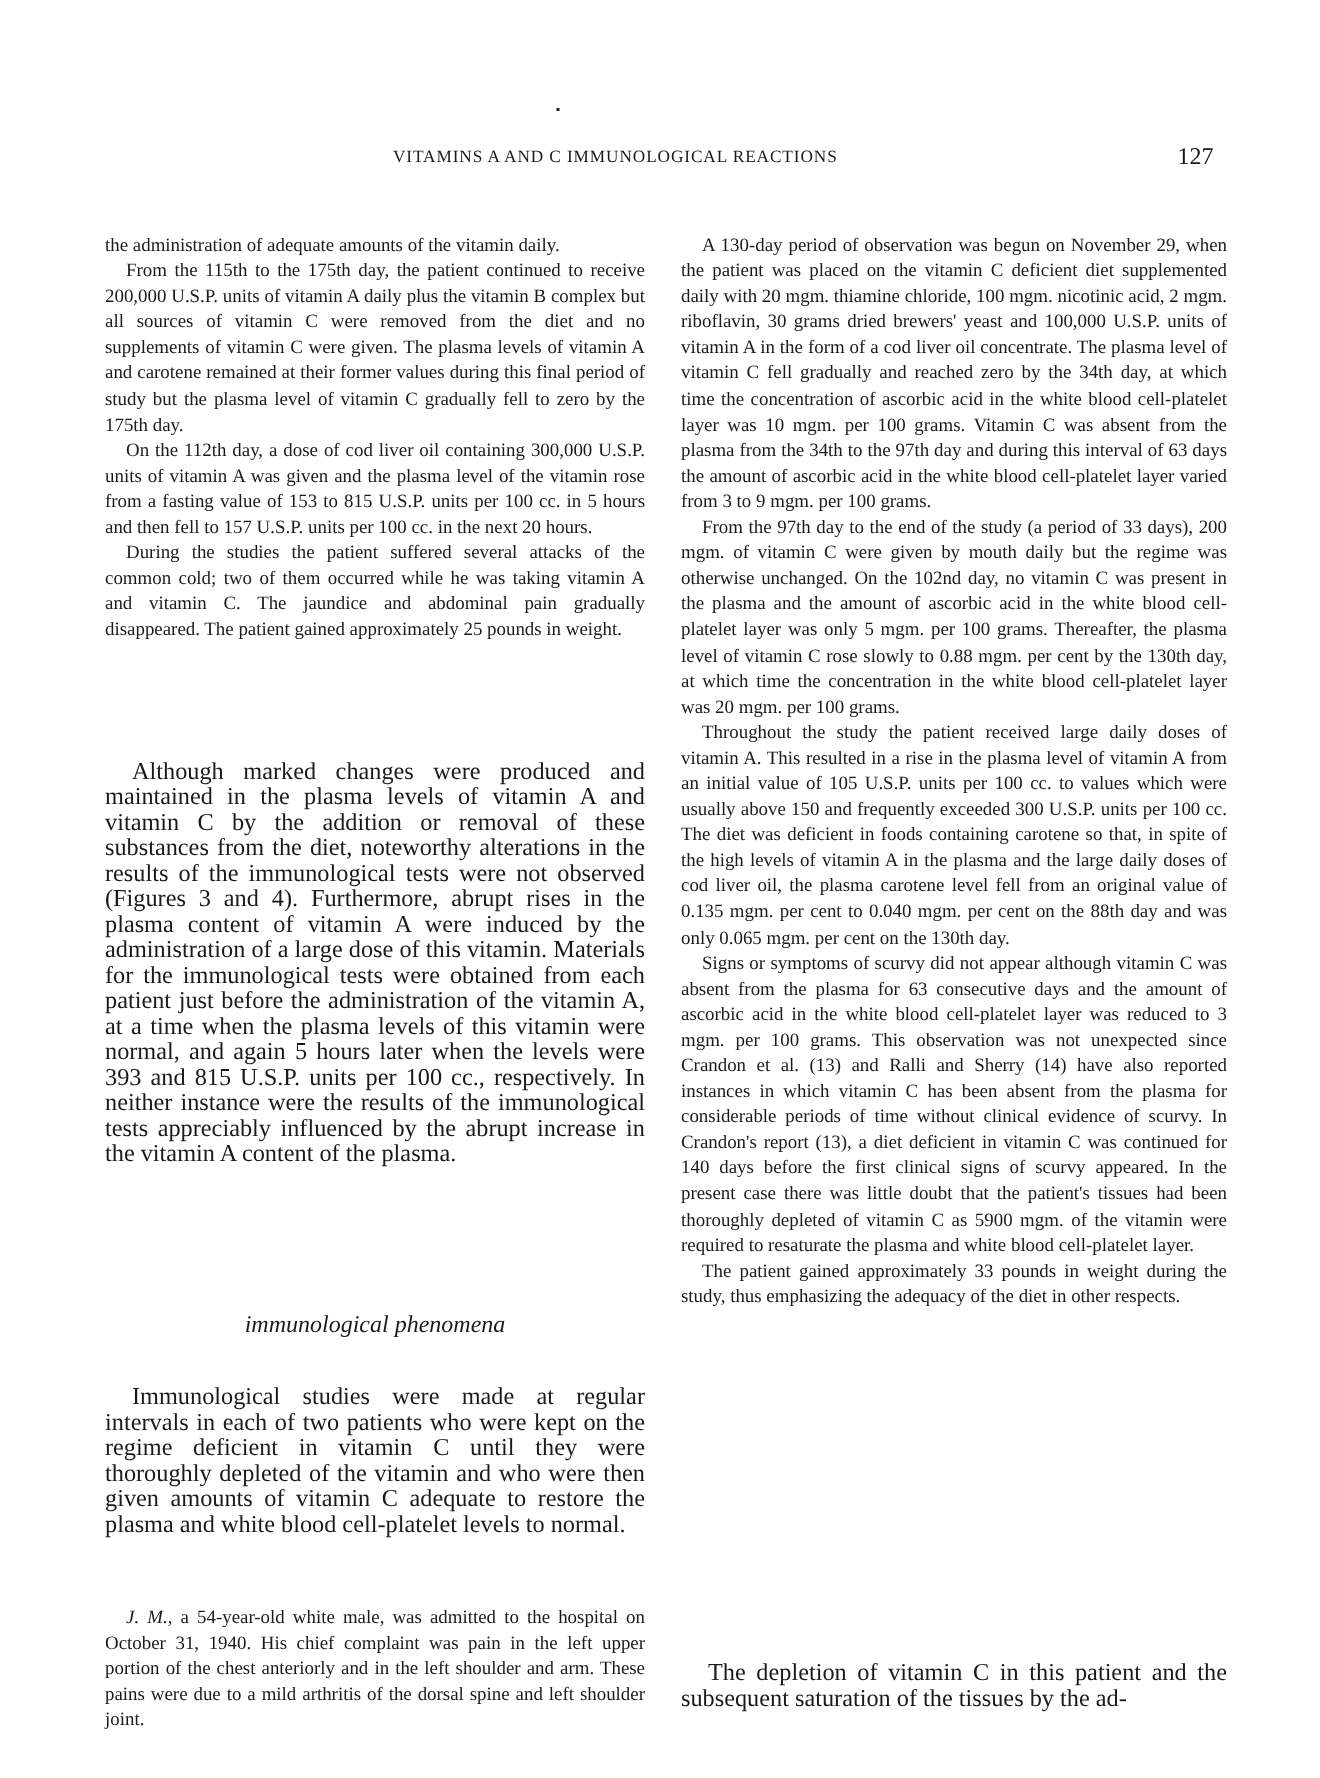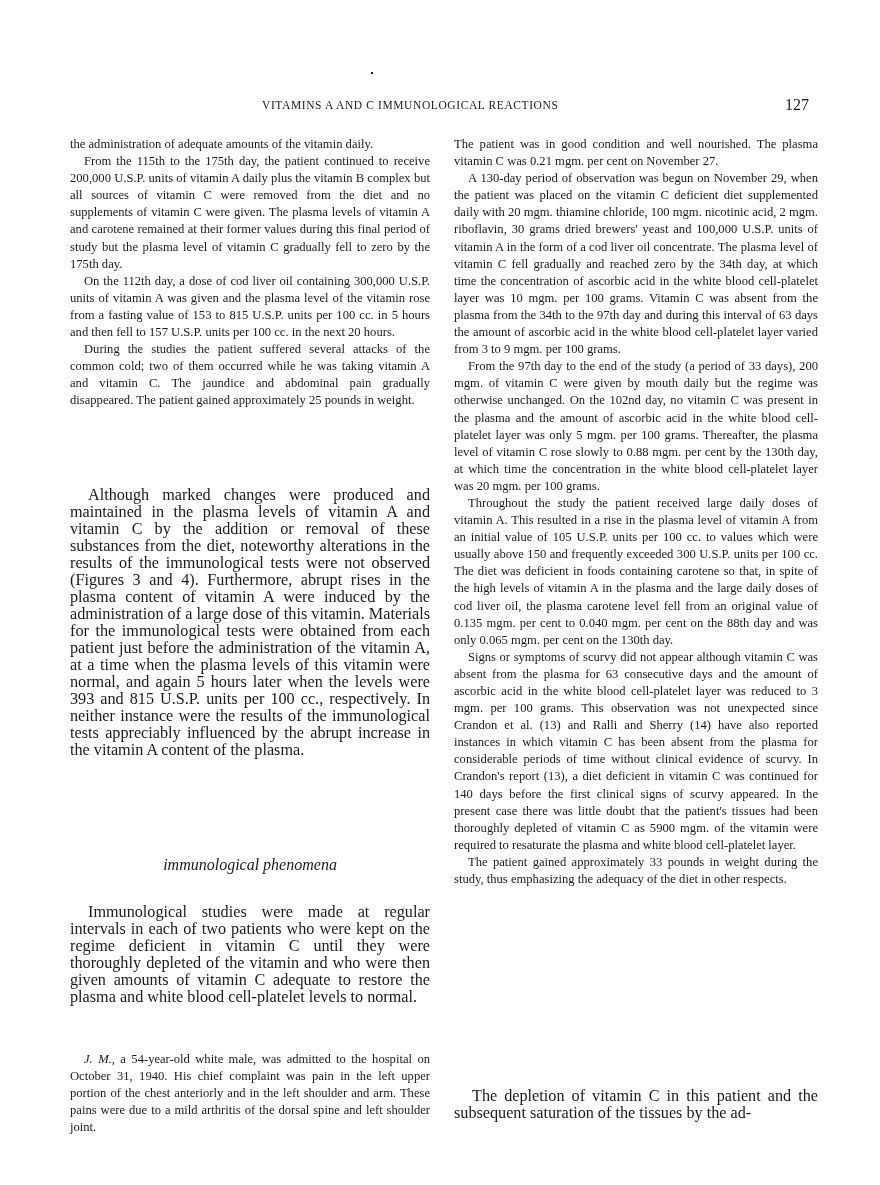--- a/index.html
+++ b/index.html
@@ -8,21 +8,21 @@
   .running-head { position: absolute; top: 97px; left: 0; width: 764px; height: 20px; }
   .rh-title { position: absolute; left: 262px; top: 2px; font-size: 11.5px; letter-spacing: 0.6px; }
   .rh-page { position: absolute; left: 785px; top: -1px; font-size: 16px; }
   .col { position: absolute; top: 136px; }
   .col-left { left: 70px; width: 360px; }
   .col-right { left: 454px; width: 364px; }
   .small p { font-size: 12.6px; line-height: 17.1px; margin: 0; text-align: justify; }
   .small p.ind { text-indent: 14px; }
   .big p { font-size: 16.2px; line-height: 17px; margin: 0; text-align: justify; }
   .big p.ind { text-indent: 18px; }
-  .block { position: absolute; left: 0; right: 0; }
+  .block { position: absolute; left: 0; right: 0; margin-top: 19px; }
   .heading { font-style: italic; font-size: 16px; line-height: 22px; text-align: center; }
   .heading .b { font-style: normal; }
   .case-name { font-style: italic; }
   .etal { }
 </style>
 </head>
 <body>
 
 <div class="speck"></div>
 
@@ -51,21 +51,20 @@
     <p class="ind">Immunological studies were made at regular intervals in each of two patients who were kept on the regime deficient in vitamin C until they were thoroughly depleted of the vitamin and who were then given amounts of vitamin C adequate to restore the plasma and white blood cell-platelet levels to normal.</p>
   </div>
 
   <div class="block small" style="top:915px;">
     <p class="ind"><span class="case-name">J. M.,</span><span> a 54-year-old white male, was admitted to the hospital on October 31, 1940. His chief complaint was pain in the left upper portion of the chest anteriorly and in the left shoulder and arm. These pains were due to a mild arthritis of the dorsal spine and left shoulder joint.</span></p>
   </div>
 </div>
 
 <div class="col col-right">
   <div class="block small" style="top:0px;">
-    <p>The patient was in good condition and well nourished. The plasma vitamin C was 0.21 mgm. per cent on November 27.</p>
     <p class="ind">A 130-day period of observation was begun on November 29, when the patient was placed on the vitamin C deficient diet supplemented daily with 20 mgm. thiamine chloride, 100 mgm. nicotinic acid, 2 mgm. riboflavin, 30 grams dried brewers' yeast and 100,000 U.S.P. units of vitamin A in the form of a cod liver oil concentrate. The plasma level of vitamin C fell gradually and reached zero by the 34th day, at which time the concentration of ascorbic acid in the white blood cell-platelet layer was 10 mgm. per 100 grams. Vitamin C was absent from the plasma from the 34th to the 97th day and during this interval of 63 days the amount of ascorbic acid in the white blood cell-platelet layer varied from 3 to 9 mgm. per 100 grams.</p>
     <p class="ind">From the 97th day to the end of the study (a period of 33 days), 200 mgm. of vitamin C were given by mouth daily but the regime was otherwise unchanged. On the 102nd day, no vitamin C was present in the plasma and the amount of ascorbic acid in the white blood cell-platelet layer was only 5 mgm. per 100 grams. Thereafter, the plasma level of vitamin C rose slowly to 0.88 mgm. per cent by the 130th day, at which time the concentration in the white blood cell-platelet layer was 20 mgm. per 100 grams.</p>
     <p class="ind">Throughout the study the patient received large daily doses of vitamin A. This resulted in a rise in the plasma level of vitamin A from an initial value of 105 U.S.P. units per 100 cc. to values which were usually above 150 and frequently exceeded 300 U.S.P. units per 100 cc. The diet was deficient in foods containing carotene so that, in spite of the high levels of vitamin A in the plasma and the large daily doses of cod liver oil, the plasma carotene level fell from an original value of 0.135 mgm. per cent to 0.040 mgm. per cent on the 88th day and was only 0.065 mgm. per cent on the 130th day.</p>
     <p class="ind"><span>Signs or symptoms of scurvy did not appear although vitamin C was absent from the plasma for 63 consecutive days and the amount of ascorbic acid in the white blood cell-platelet layer was reduced to 3 mgm. per 100 grams. This observation was not unexpected since Crandon </span><span class="etal">et al.</span><span> (13) and Ralli and Sherry (14) have also reported instances in which vitamin C has been absent from the plasma for considerable periods of time without clinical evidence of scurvy. In Crandon's report (13), a diet deficient in vitamin C was continued for 140 days before the first clinical signs of scurvy appeared. In the present case there was little doubt that the patient's tissues had been thoroughly depleted of vitamin C as 5900 mgm. of the vitamin were required to resaturate the plasma and white blood cell-platelet layer.</span></p>
     <p class="ind">The patient gained approximately 33 pounds in weight during the study, thus emphasizing the adequacy of the diet in other respects.</p>
   </div>
 
   <div class="block big" style="top:952px;">
     <p class="ind">The depletion of vitamin C in this patient and the subsequent saturation of the tissues by the ad-</p>
   </div>

